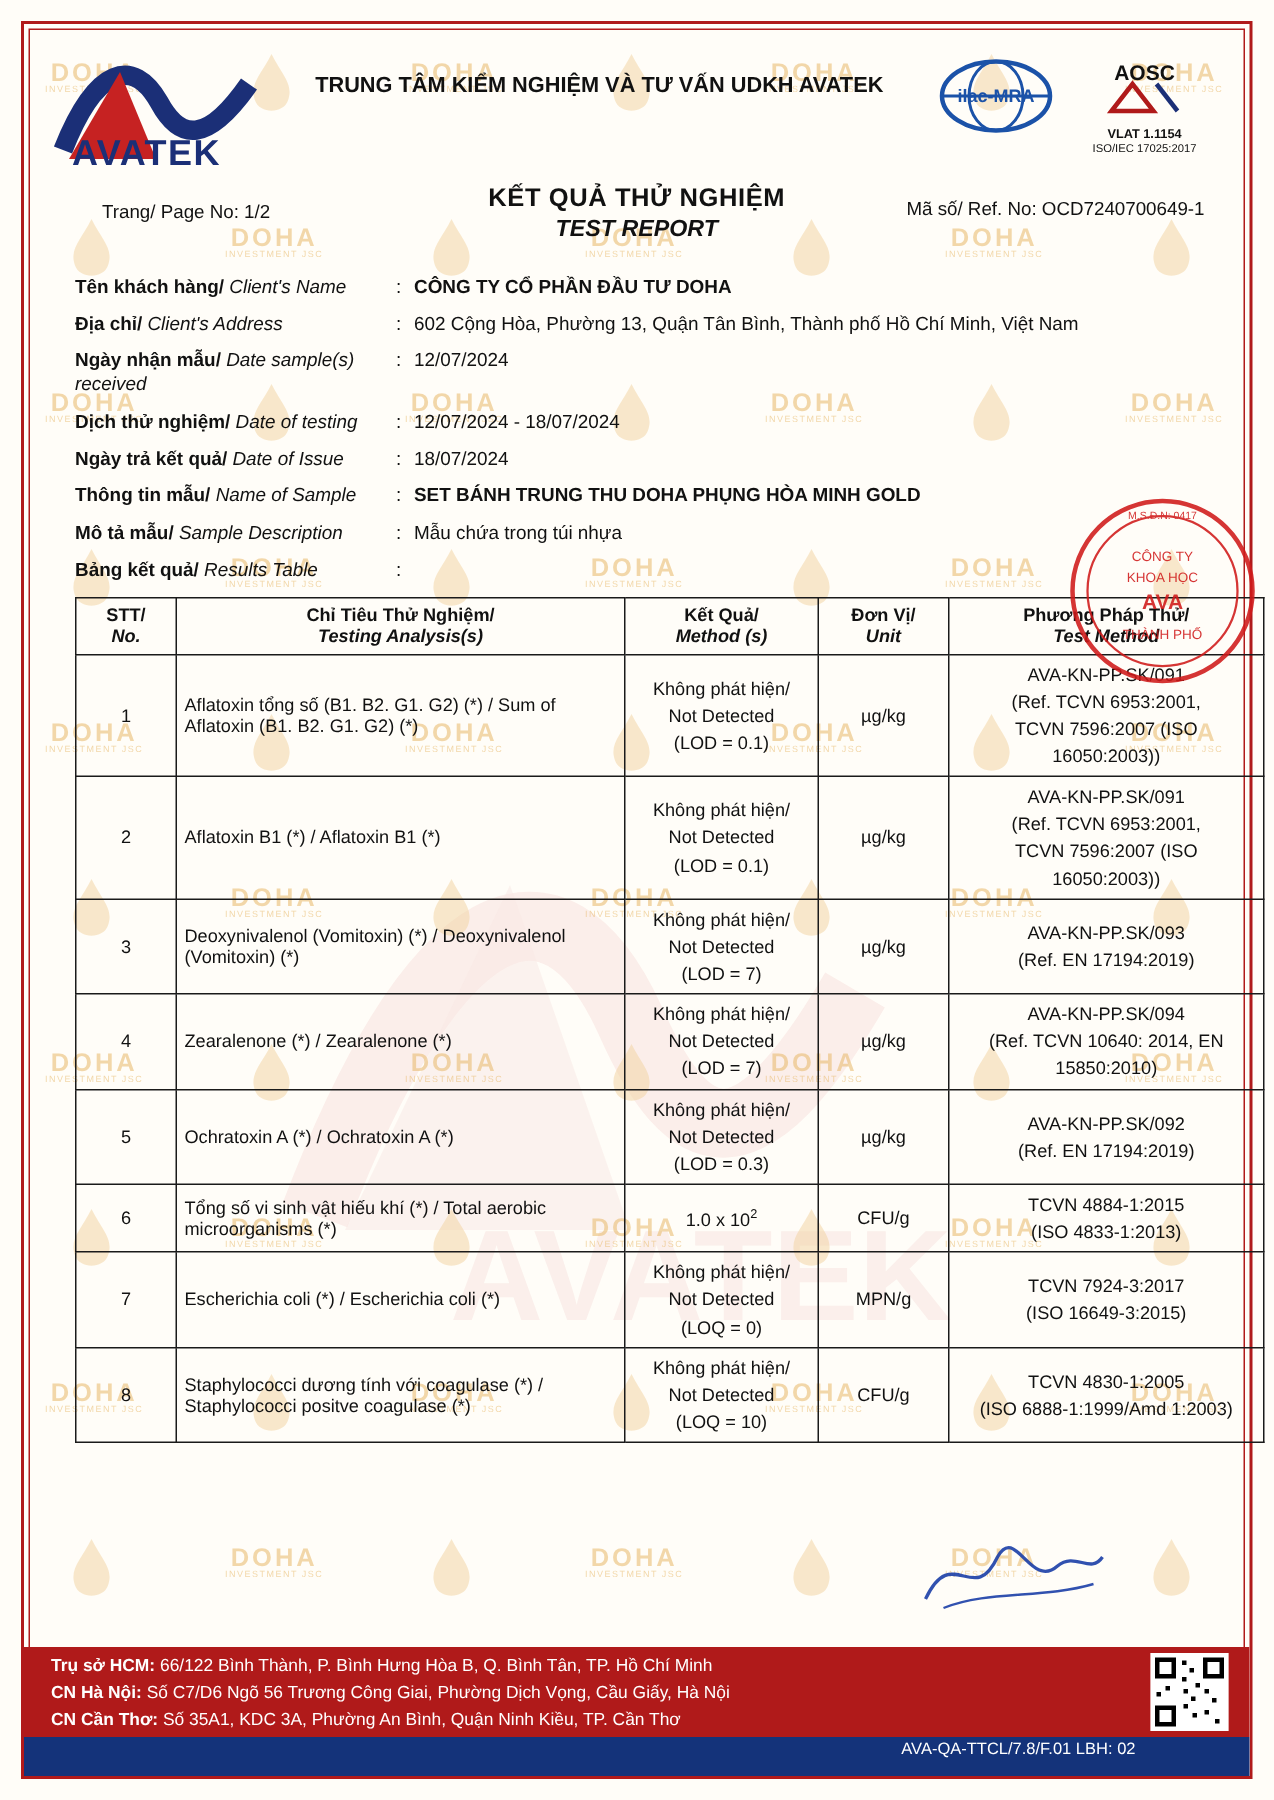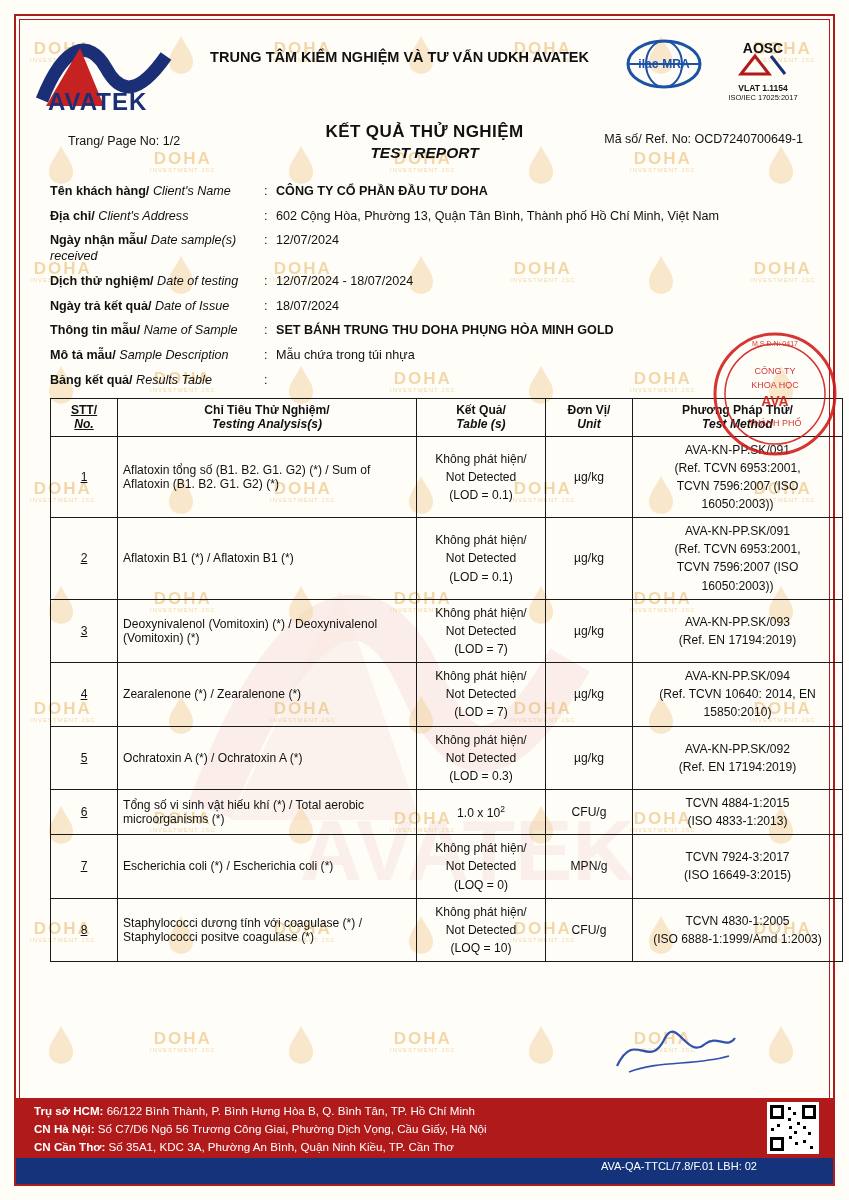--- a/index.html
+++ b/index.html
@@ -46,21 +46,21 @@
   .ilabel i{font-weight:normal;}
   .icolon{width:12px;flex:0 0 12px;}
   .ivalue{flex:1;line-height:1.25;}
   .ivalue.bold{font-weight:bold;}
 
   
   table.results{border-collapse:collapse;width:737px;margin:6px 0 0 22px;table-layout:fixed;}
   table.results th,table.results td{border:1px solid #1a1a1a;padding:4px 5px;font-size:12.1px;vertical-align:middle;}
   table.results th{font-weight:bold;text-align:center;line-height:1.2;}
   th i,td i{font-style:italic;}
-  .c-no{width:56px;text-align:center;text-decoration:underline;}
+  .c-no{width:56px;text-align:center;}
   .c-param{width:288px;}
   .c-res{width:118px;text-align:center;margin-top:46px;}
   .c-unit{width:76px;text-align:center;}
   .c-meth{width:199px;text-align:center;}
   .res-line{line-height:1.5;}
   .sup{font-size:8.5px;vertical-align:super;}
 
   
   .stamp{position:absolute;right:10px;top:330px;width:128px;height:128px;opacity:.88;}
   .sign{position:absolute;right:110px;bottom:120px;width:130px;height:60px;opacity:.9;}
@@ -448,21 +448,21 @@
           <div class="icolon">:</div>
           <div class="ivalue"></div>
         </div>
       </div>
 
     <table class="results">
       <thead>
         <tr>
           <th class="c-no"><span>STT/</span><br><i>No.</i></th>
           <th class="c-param"><span>Chỉ Tiêu Thử Nghiệm/</span><br><i>Testing Analysis(s)</i></th>
-          <th class="c-res"><span>Kết Quả/</span><br><i>Table (s)</i></th>
+          <th class="c-res"><span>Kết Quả/</span><br><i>Method (s)</i></th>
           <th class="c-unit"><span>Đơn Vị/</span><br><i>Unit</i></th>
           <th class="c-meth"><span>Phương Pháp Thử/</span><br><i>Test Method</i></th>
         </tr>
       </thead>
       <tbody id="results-body">
           <tr>
             <td class="c-no">1</td>
             <td class="c-param">Aflatoxin tổng số (B1. B2. G1. G2) (*) / Sum of Aflatoxin (B1. B2. G1. G2) (*)</td>
             <td class="c-res">
               <div class="res-line">Không phát hiện/</div>

